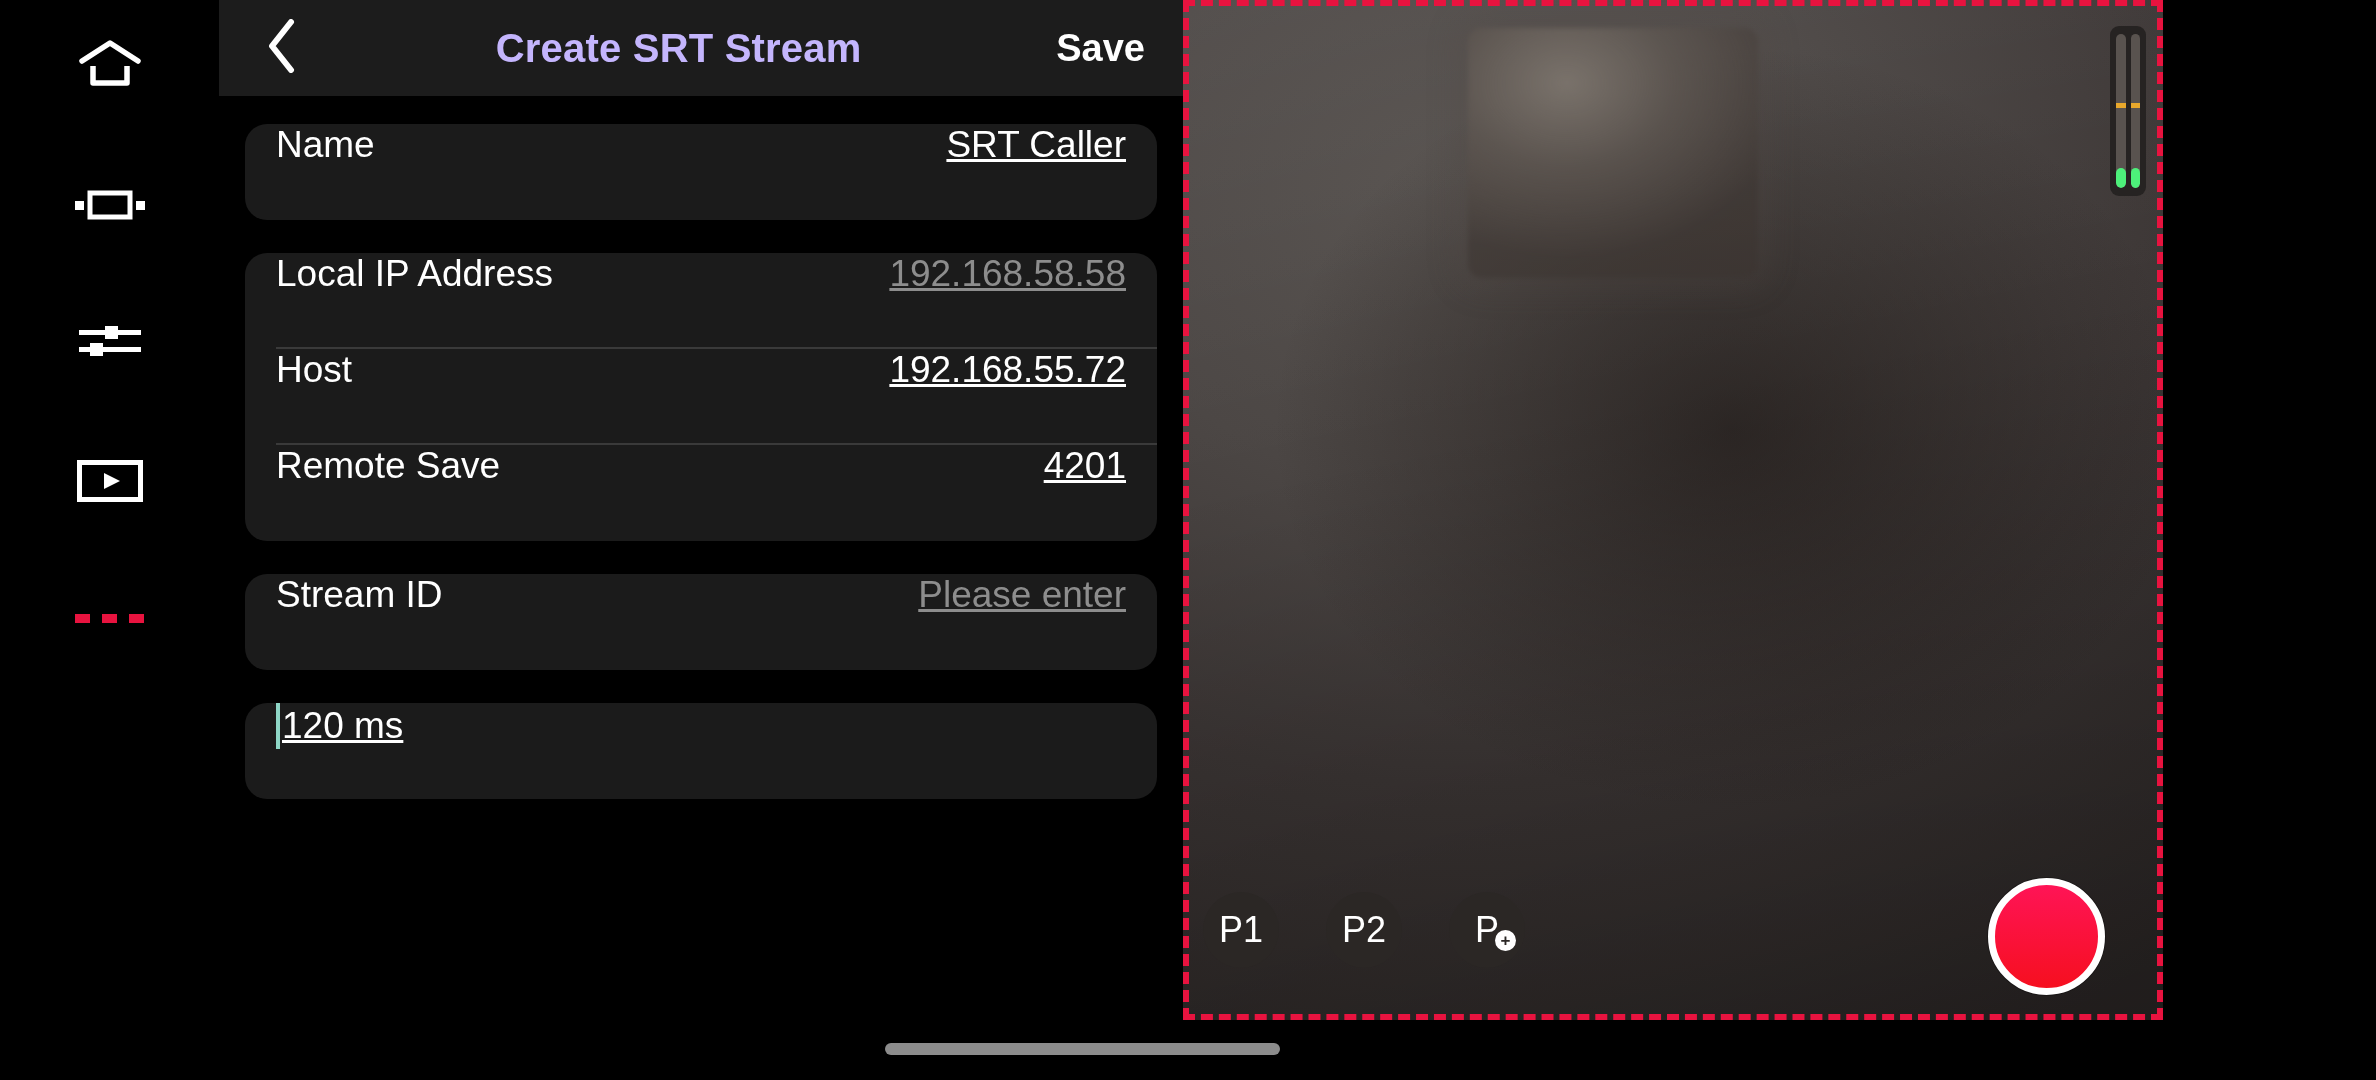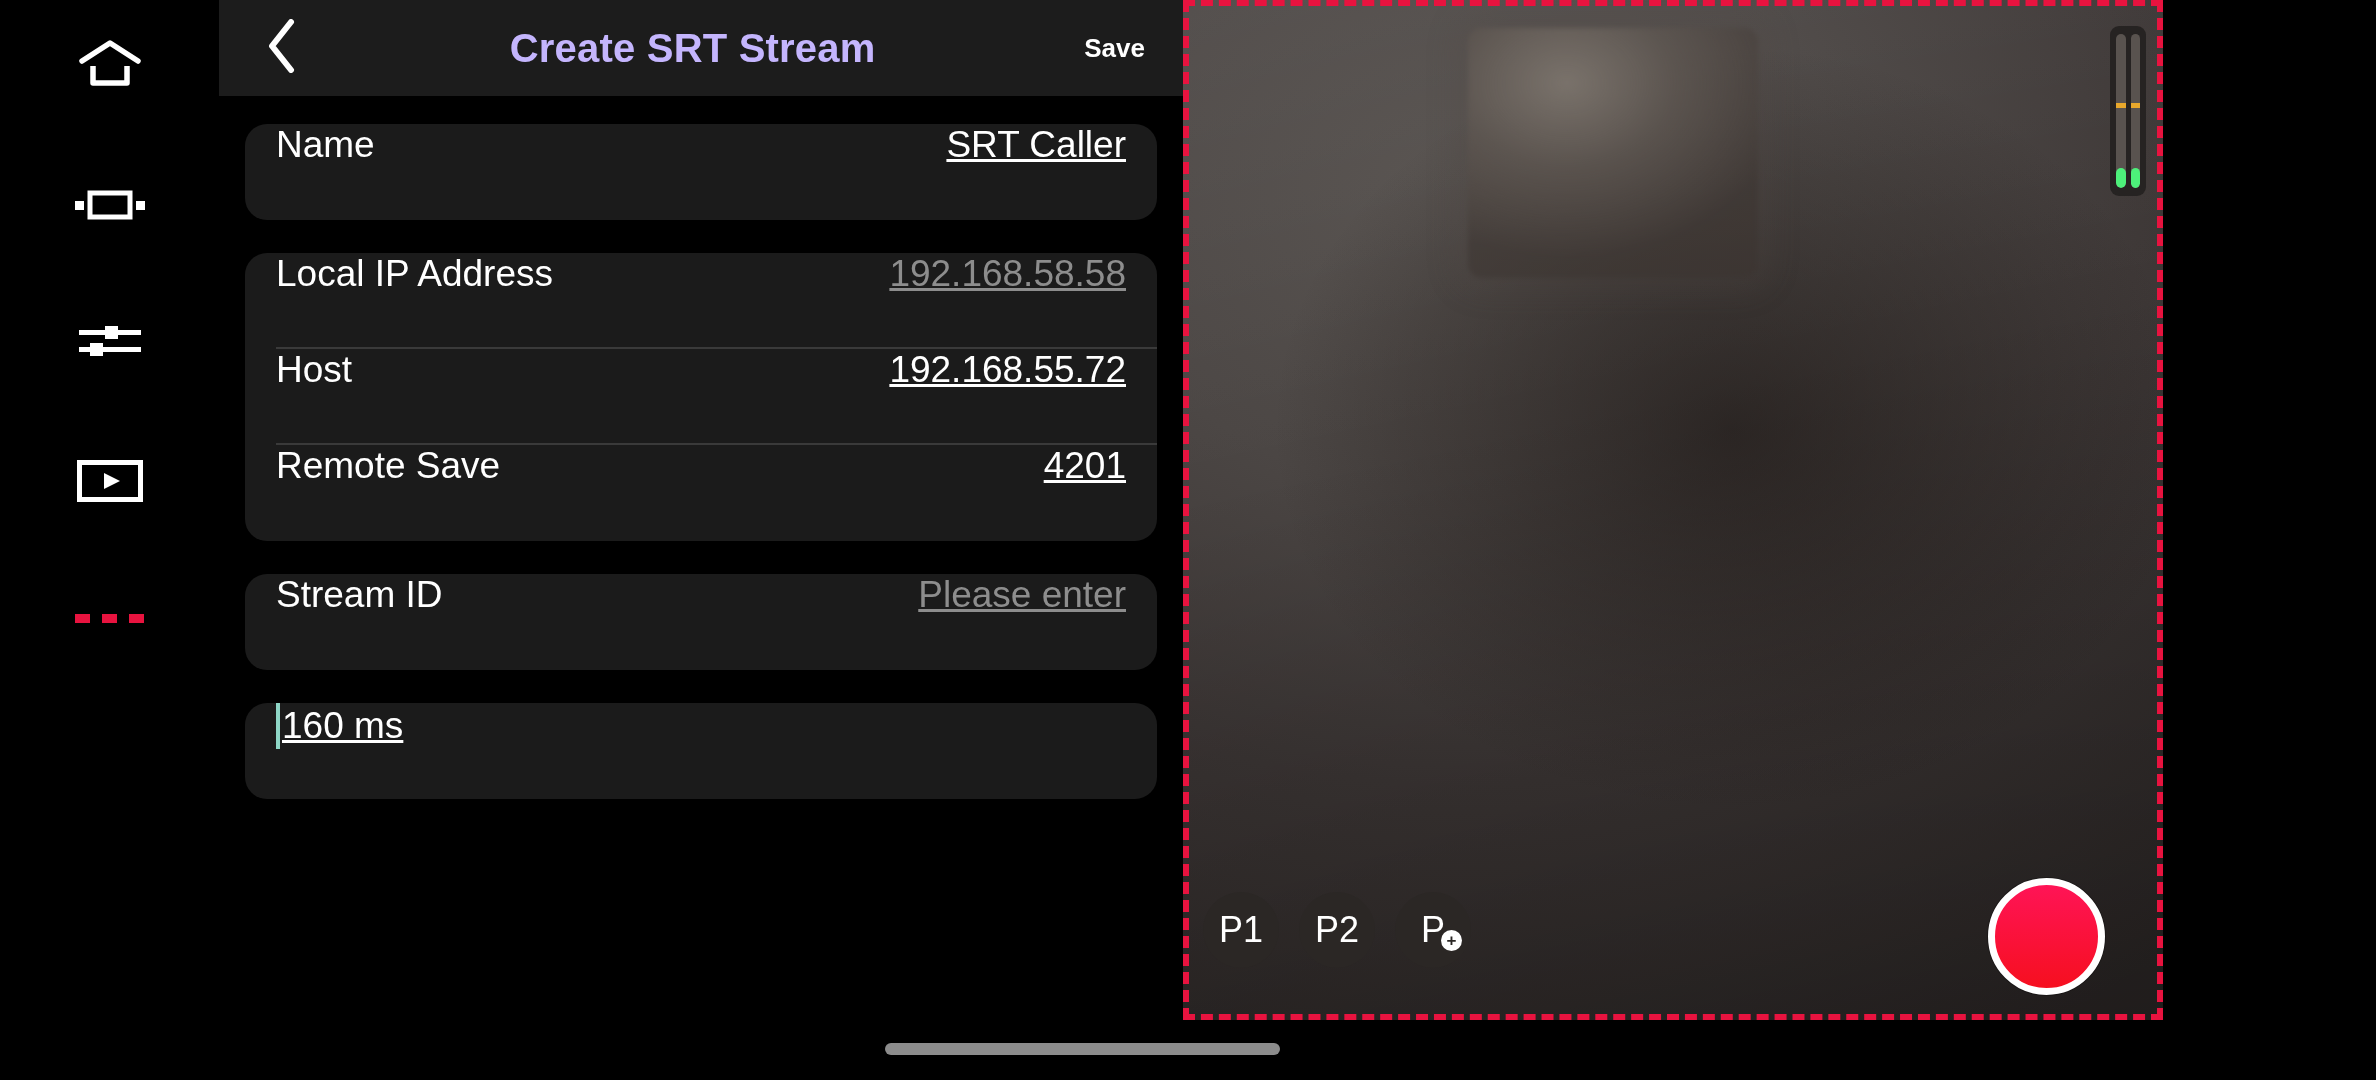--- a/index.html
+++ b/index.html
@@ -43,21 +43,21 @@
     display:flex; align-items:center; justify-content:center;
     cursor:pointer;
   }
   #panel-title {
     flex:1; text-align:center;
     color:#c4b5fd; font-size:40px; font-weight:700;
     letter-spacing:0.2px;
     margin-left:-28px;
   }
   #save-btn {
-    color:#fff; font-size:26px; font-weight:700;
+    color:#fff; font-size:38px; font-weight:700;
     margin-right:38px; cursor:pointer;
     white-space:nowrap;
   }
 
   #panel-body {
     position:absolute; left:0; top:96px; width:964px; height:984px;
     padding:28px 26px 0 26px;
     overflow:hidden;
   }
 
@@ -149,21 +149,21 @@
     border-radius:5px;
   }
   .meter-peak {
     position:absolute; left:0; width:100%; height:5px;
     background:#e8a82c;
   }
 
   
   #presets {
     position:absolute; left:20px; bottom:52px;
-    display:flex; gap:20px;
+    display:flex; gap:47px;
   }
   .preset {
     width:76px; height:76px; border-radius:50%;
     background:#2b2725;
     display:flex; align-items:center; justify-content:center;
     color:#fff; font-size:36px; font-weight:500;
     cursor:pointer;
     position:relative;
   }
   .preset .p-plus-wrap {
@@ -298,21 +298,21 @@
         <div class="row">
           <span class="row-label">Stream ID</span>
           <span class="row-value placeholder">Please enter</span>
         </div>
       </div>
 
       <div class="card">
         <div class="row">
           <span class="row-value row-value-caret">
             <i class="caret"></i>
-              <span>160 ms</span>
+              <span>120 ms</span>
           </span>
         </div>
       </div>
 
     </div>
   </div>
 
   <div id="preview">
     <div id="preview-texture"></div>
     <div id="preview-doc"></div>

